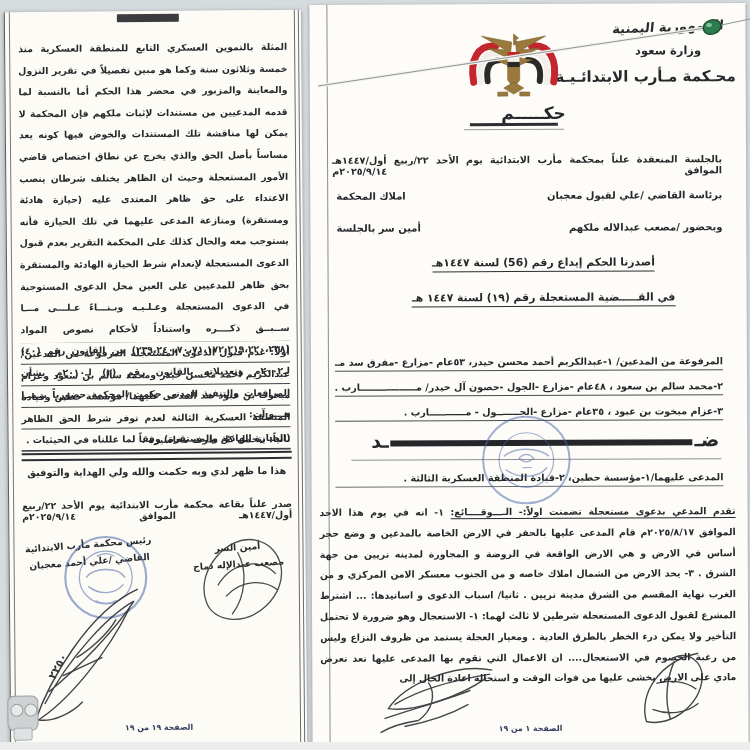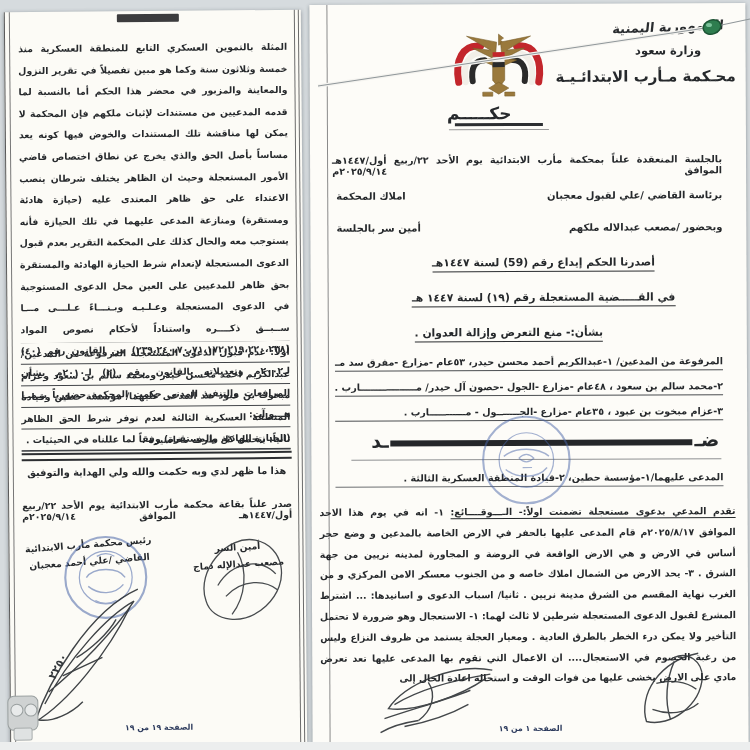--- a/index.html
+++ b/index.html
@@ -63,21 +63,21 @@
     left:311px;top:4px;width:436px;height:741px;
     transform:rotate(-0.25deg);
     background:#fdfcf8;
   }
   .page-right .frame-l{position:absolute;top:0;bottom:0;left:17px;width:1px;background:#8a8a8a;}
   .rp-head{position:absolute;top:16px;right:10px;width:135px;text-align:center;}
   .rp-country{font-size:13px;font-weight:800;transform:skewX(-8deg) rotate(-2deg);
     letter-spacing:-0.5px;color:#2a2d30;}
   .rp-ministry{font-size:11.5px;font-weight:800;margin-top:9px;}
   .rp-court{font-size:15px;font-weight:800;margin-top:10px;letter-spacing:.5px;white-space:nowrap;}
-  .emblem-wrap{position:absolute;top:22px;left:137px;width:104px;text-align:left;}
+  .emblem-wrap{position:absolute;top:22px;left:152px;width:104px;text-align:right;}
   .hokm{font-size:17px;font-weight:800;letter-spacing:-1px;line-height:18px;}
   .hokm-line{height:2.6px;background:#2c2e31;margin:1px 8px 2px;}
   .hokm-line2{height:1.6px;background:#9a9a9a;margin:3px 2px 0;}
   .rp-session{position:absolute;top:150px;right:24px;left:22px;
     font-size:9.6px;font-weight:700;text-align:justify;text-align-last:justify;}
   .rp-row{position:absolute;right:24px;left:26px;display:flex;justify-content:space-between;
     font-size:10px;font-weight:700;}
   .rp-center{position:absolute;right:60px;left:90px;text-align:center;
     font-size:10.8px;font-weight:800;}
   .u{border-bottom:1.6px solid #2c2e31;padding-bottom:2px;display:inline-block;}
@@ -204,27 +204,24 @@
   <div class="rp-row" style="top:186px;">
     <span>برئاسة القاضي /علي لقبول معجبان</span>
     <span>املاك المحكمة</span>
   </div>
   <div class="rp-row" style="top:218px;">
     <span>وبحضور /مصعب عبدالاله ملكهم</span>
     <span>أمين سر بالجلسة</span>
   </div>
 
   <div class="rp-center" style="top:252px;">
-    <span class="u">أصدرنا الحكم إيداع رقم (59) لسنة ١٤٤٧هـ</span>
+    <span class="u">أصدرنا الحكم إيداع رقم (56) لسنة ١٤٤٧هـ</span>
   </div>
   <div class="rp-center" style="top:287px;">
     <span class="u">في القـــــضية المستعجلة رقم (١٩) لسنة ١٤٤٧ هـ</span>
-  </div>
-  <div class="rp-center" style="top:322px;right:130px;">
-    <span class="u">بشأن:- منع التعرض وإزالة العدوان .</span>
   </div>
 
   <div class="rp-party" style="top:352px;">المرفوعة من المدعين/ ١-عبدالكريم أحمد محسن حيدر، ٥٣عام -مزارع -مفرق سد مـــــــارب .</div>
   <div class="rp-party" style="top:377px;">٢-محمد سالم بن سعود ، ٤٨عام -مزارع -الجول -حصون آل حيدر/ مـــــــــــــــــارب .</div>
   <div class="rp-party" style="top:402px;">٣-عزام مبخوت بن عبود ، ٣٥عام -مزارع -الجـــــــول - مـــــــــــارب .</div>
 
   <div class="versus" style="top:425px;">
     <span>ضـ</span>
     <span class="bar"></span>
     <span>ـد</span>

